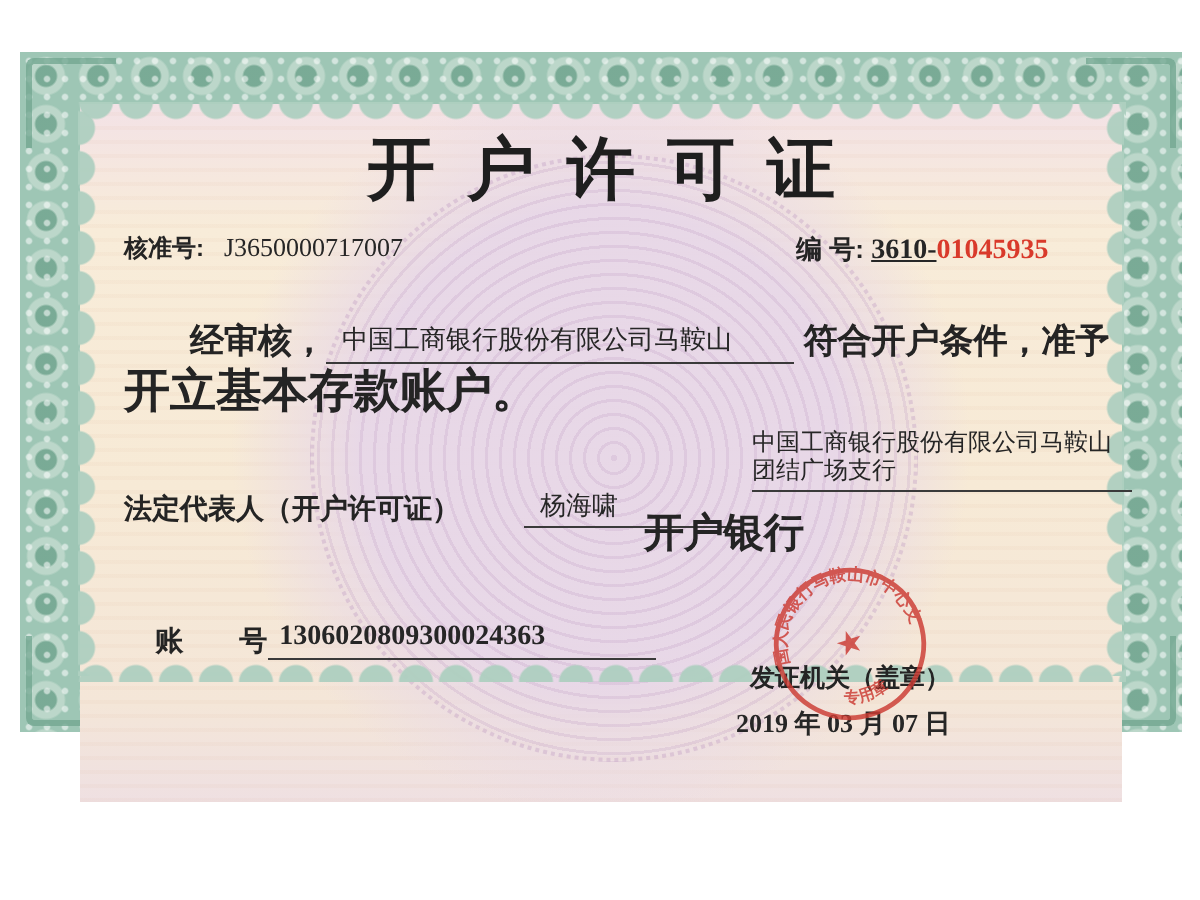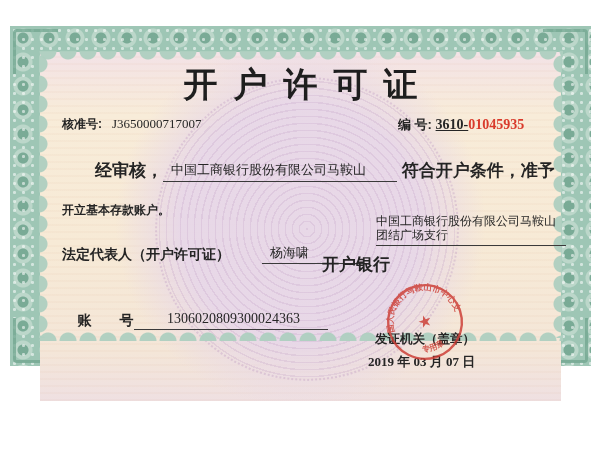--- a/index.html
+++ b/index.html
@@ -52,37 +52,37 @@
   .row-approval .value{font-size:13px;margin-left:10px;}
   .row-serial{left:388px;top:90px;font-size:13px;}
   .row-serial .prefix{font-family:"Liberation Serif",serif;font-size:14px;font-weight:bold;text-decoration:underline;}
   .row-serial .red{color:#d93a2b;font-family:"Liberation Serif",serif;font-size:14px;font-weight:bold;}
   .row-reviewed{left:85px;top:133px;font-size:17px;}
   .u-company{
     display:inline-block;width:226px;border-bottom:1.5px solid #3a3a3a;
     font-size:13px;font-weight:normal;font-family:"Liberation Serif",serif;
     vertical-align:bottom;padding:0 0 2px 8px;line-height:19px;
   }
-  .row-open{left:52px;top:176px;font-size:12px;}
+  .row-open{left:52px;top:154px;font-size:23px;}
   .row-legal{left:52px;top:218px;font-size:14px;}
   .u-name{
     display:inline-block;width:96px;border-bottom:1.5px solid #3a3a3a;
     font-size:13px;font-family:"Liberation Serif",serif;font-weight:normal;
     vertical-align:bottom;padding:0 0 2px 8px;line-height:17px;margin-left:32px;
   }
-  .bank-label{left:312px;top:227px;font-size:17px;}
+  .bank-label{left:312px;top:227px;font-size:20px;}
   .bank-name{
     left:366px;top:188px;width:190px;font-size:12px;line-height:14px;
     border-bottom:1.5px solid #3a3a3a;padding-bottom:3px;
   }
   .row-account{left:52px;top:268px;font-size:14px;white-space:pre;}
   .u-account{
     display:inline-block;width:188px;border-bottom:1.5px solid #3a3a3a;
-    font-size:14px;font-family:"Liberation Serif",serif;font-weight:normal;
-    vertical-align:bottom;padding:0 0 2px 6px;line-height:17px;text-align:center;
+    font-size:14px;font-family:"Liberation Serif",serif;font-weight:bold;
+    vertical-align:bottom;padding:0 0 2px 6px;line-height:17px;
   }
   .issuer-label{left:365px;top:305px;font-size:12.5px;}
   .issue-date{left:358px;top:327px;font-size:13px;font-weight:bold;}
   .seal{
     left:375px;top:256px;width:80px;height:80px;opacity:.82;
     transform:rotate(-18deg);z-index:5;
   }
   .seal svg{width:80px;height:80px;display:block;}
 </style>
 </head>

